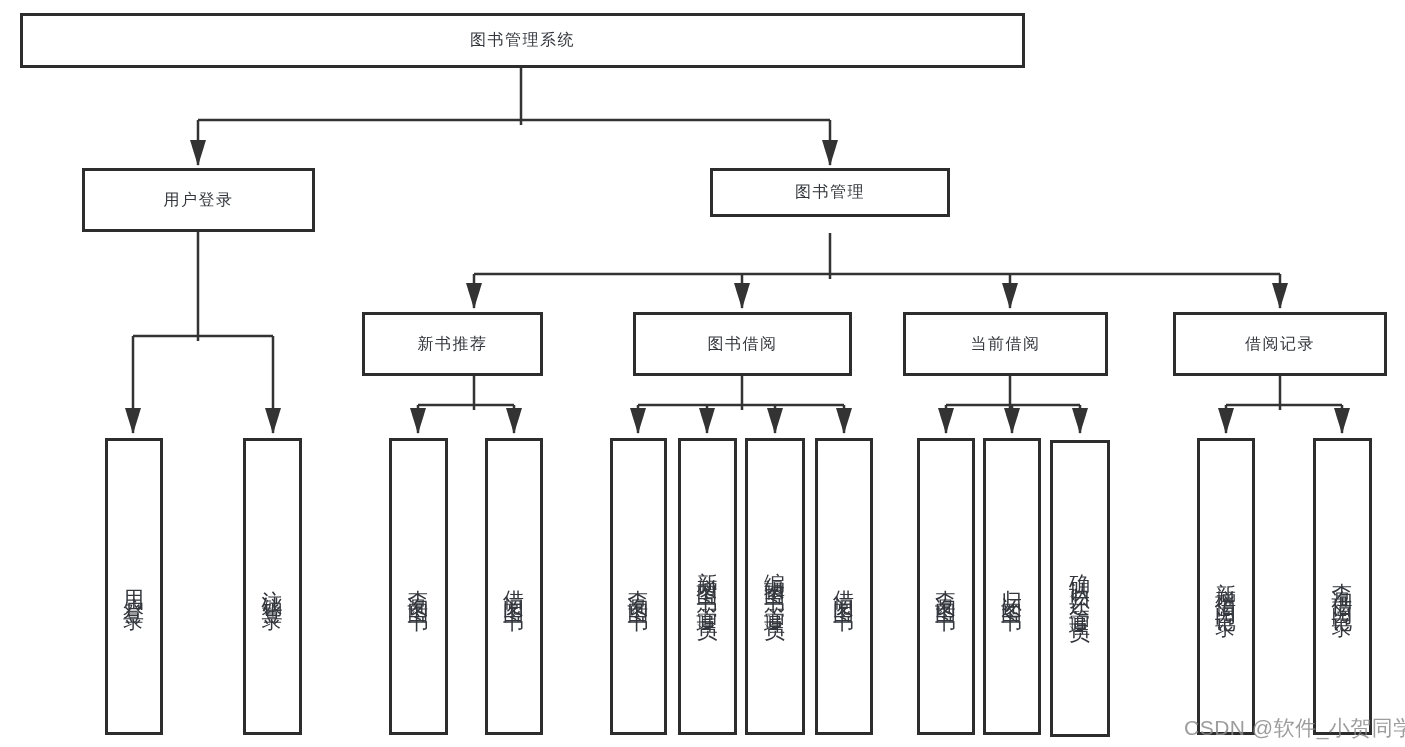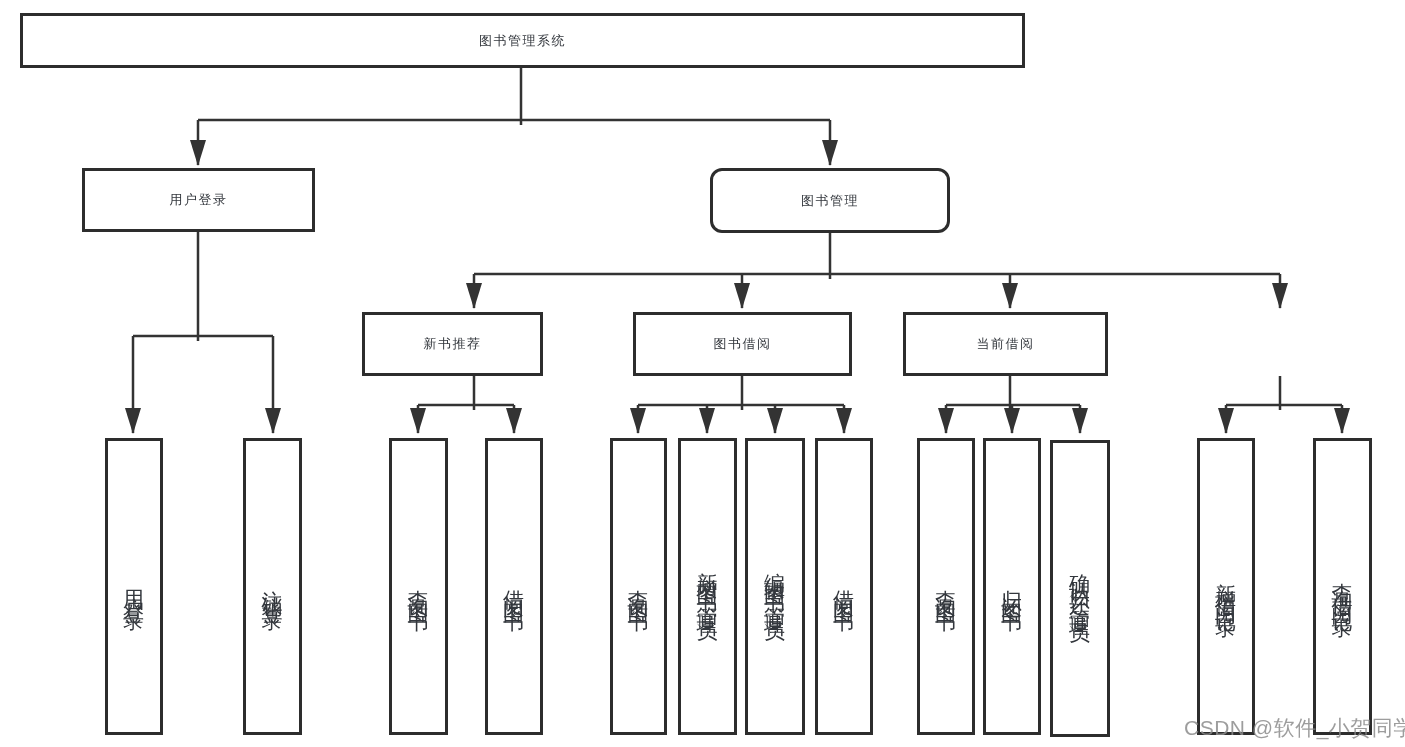--- a/index.html
+++ b/index.html
@@ -6,21 +6,21 @@
   #canvas {
     position:relative; width:1405px; height:747px; background:#ffffff;
     font-family:"Liberation Sans", sans-serif; overflow:hidden;
   }
   #wires { position:absolute; left:0; top:0; width:1405px; height:747px; }
   .box {
     position:absolute; box-sizing:border-box; background:#ffffff;
     border:3px solid #2d2d2d; display:flex; align-items:center; justify-content:center;
   }
   .hlabel {
-    font-size:13px; color:#33373d; letter-spacing:1.5px; white-space:nowrap;
+    font-size:16px; color:#33373d; letter-spacing:1.5px; white-space:nowrap;
   }
   .vlabel {
     writing-mode:vertical-rl; text-orientation:mixed;
     font-size:21px; letter-spacing:7px; color:#33373d; line-height:1;
   }
   #watermark {
     position:absolute; left:1184px; top:714px; z-index:5;
     font-size:21px; color:rgba(140,140,140,0.85); white-space:nowrap; letter-spacing:0.5px;
   }
 </style>
@@ -72,32 +72,35 @@
     </g>
   </svg>
 
   <div class="box" style="left:20px; top:13px; width:1005px; height:55px;">
     <span class="hlabel">图书管理系统</span>
   </div>
 
   <div class="box" style="left:82px; top:168px; width:233px; height:64px;">
     <span class="hlabel">用户登录</span>
   </div>
-  <div class="box" style="left:710px; top:168px; width:240px; height:65px;border-radius:12px;">
+  <div class="box" style="left:710px; top:168px; width:240px; height:49px;">
     <span class="hlabel">图书管理</span>
   </div>
 
   <div class="box" style="left:362px; top:312px; width:181px; height:64px;">
     <span class="hlabel">新书推荐</span>
   </div>
   <div class="box" style="left:633px; top:312px; width:219px; height:64px;">
     <span class="hlabel">图书借阅</span>
   </div>
   <div class="box" style="left:903px; top:312px; width:205px; height:64px;">
     <span class="hlabel">当前借阅</span>
+  </div>
+  <div class="box" style="left:1173px; top:312px; width:214px; height:64px;">
+    <span class="hlabel">借阅记录</span>
   </div>
 
   <div class="box" style="left:105px; top:438px; width:58px; height:297px;">
     <span class="vlabel">用户登录</span>
   </div>
   <div class="box" style="left:243px; top:438px; width:59px; height:297px;">
     <span class="vlabel">注销登录</span>
   </div>
 
   <div class="box" style="left:389px; top:438px; width:59px; height:297px;">

